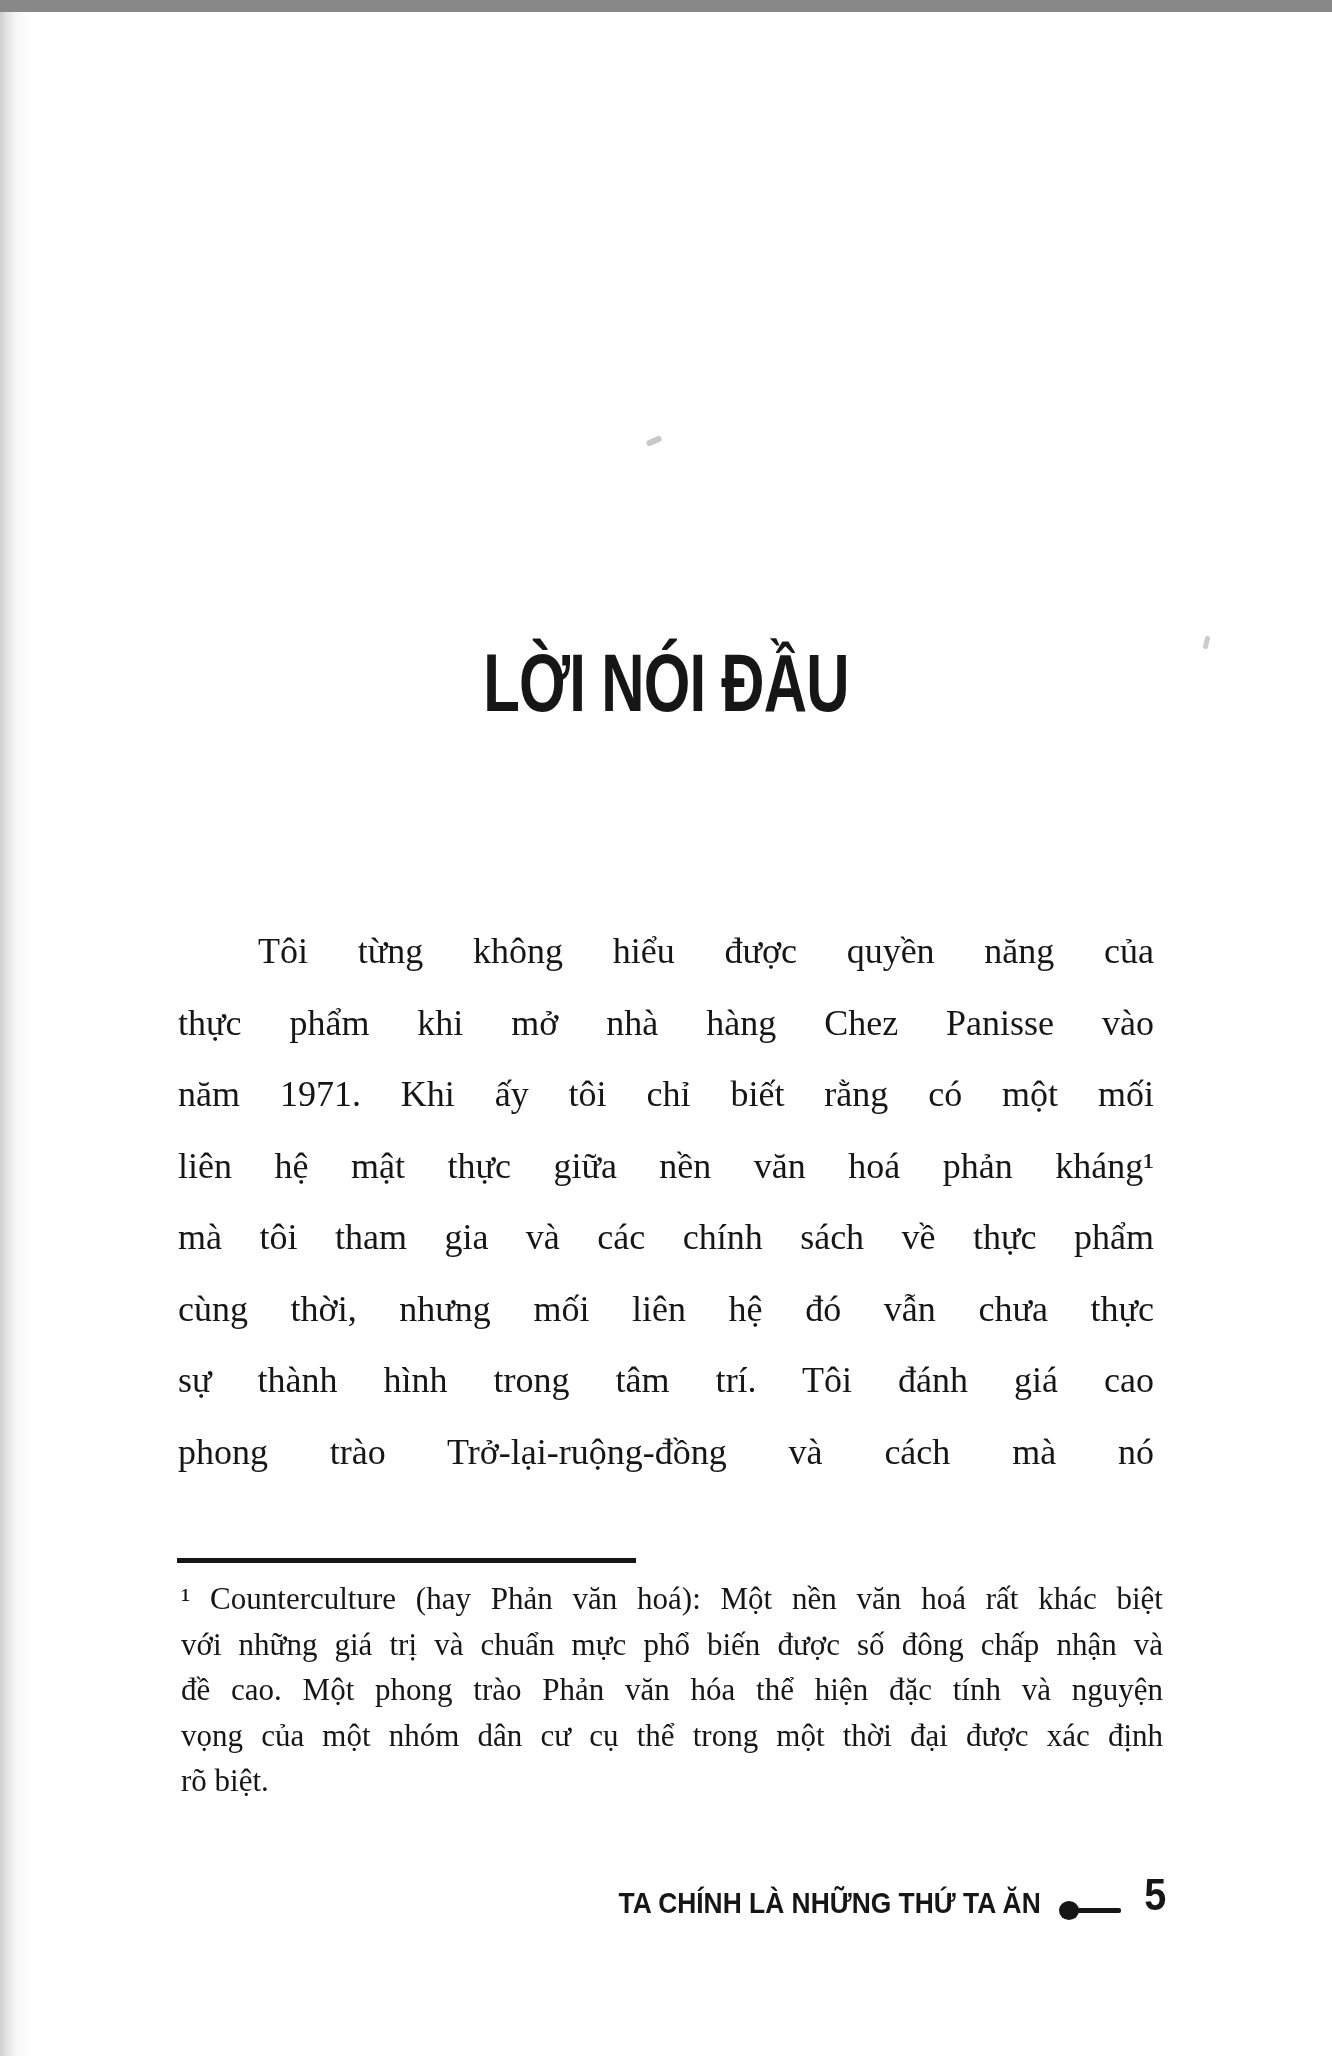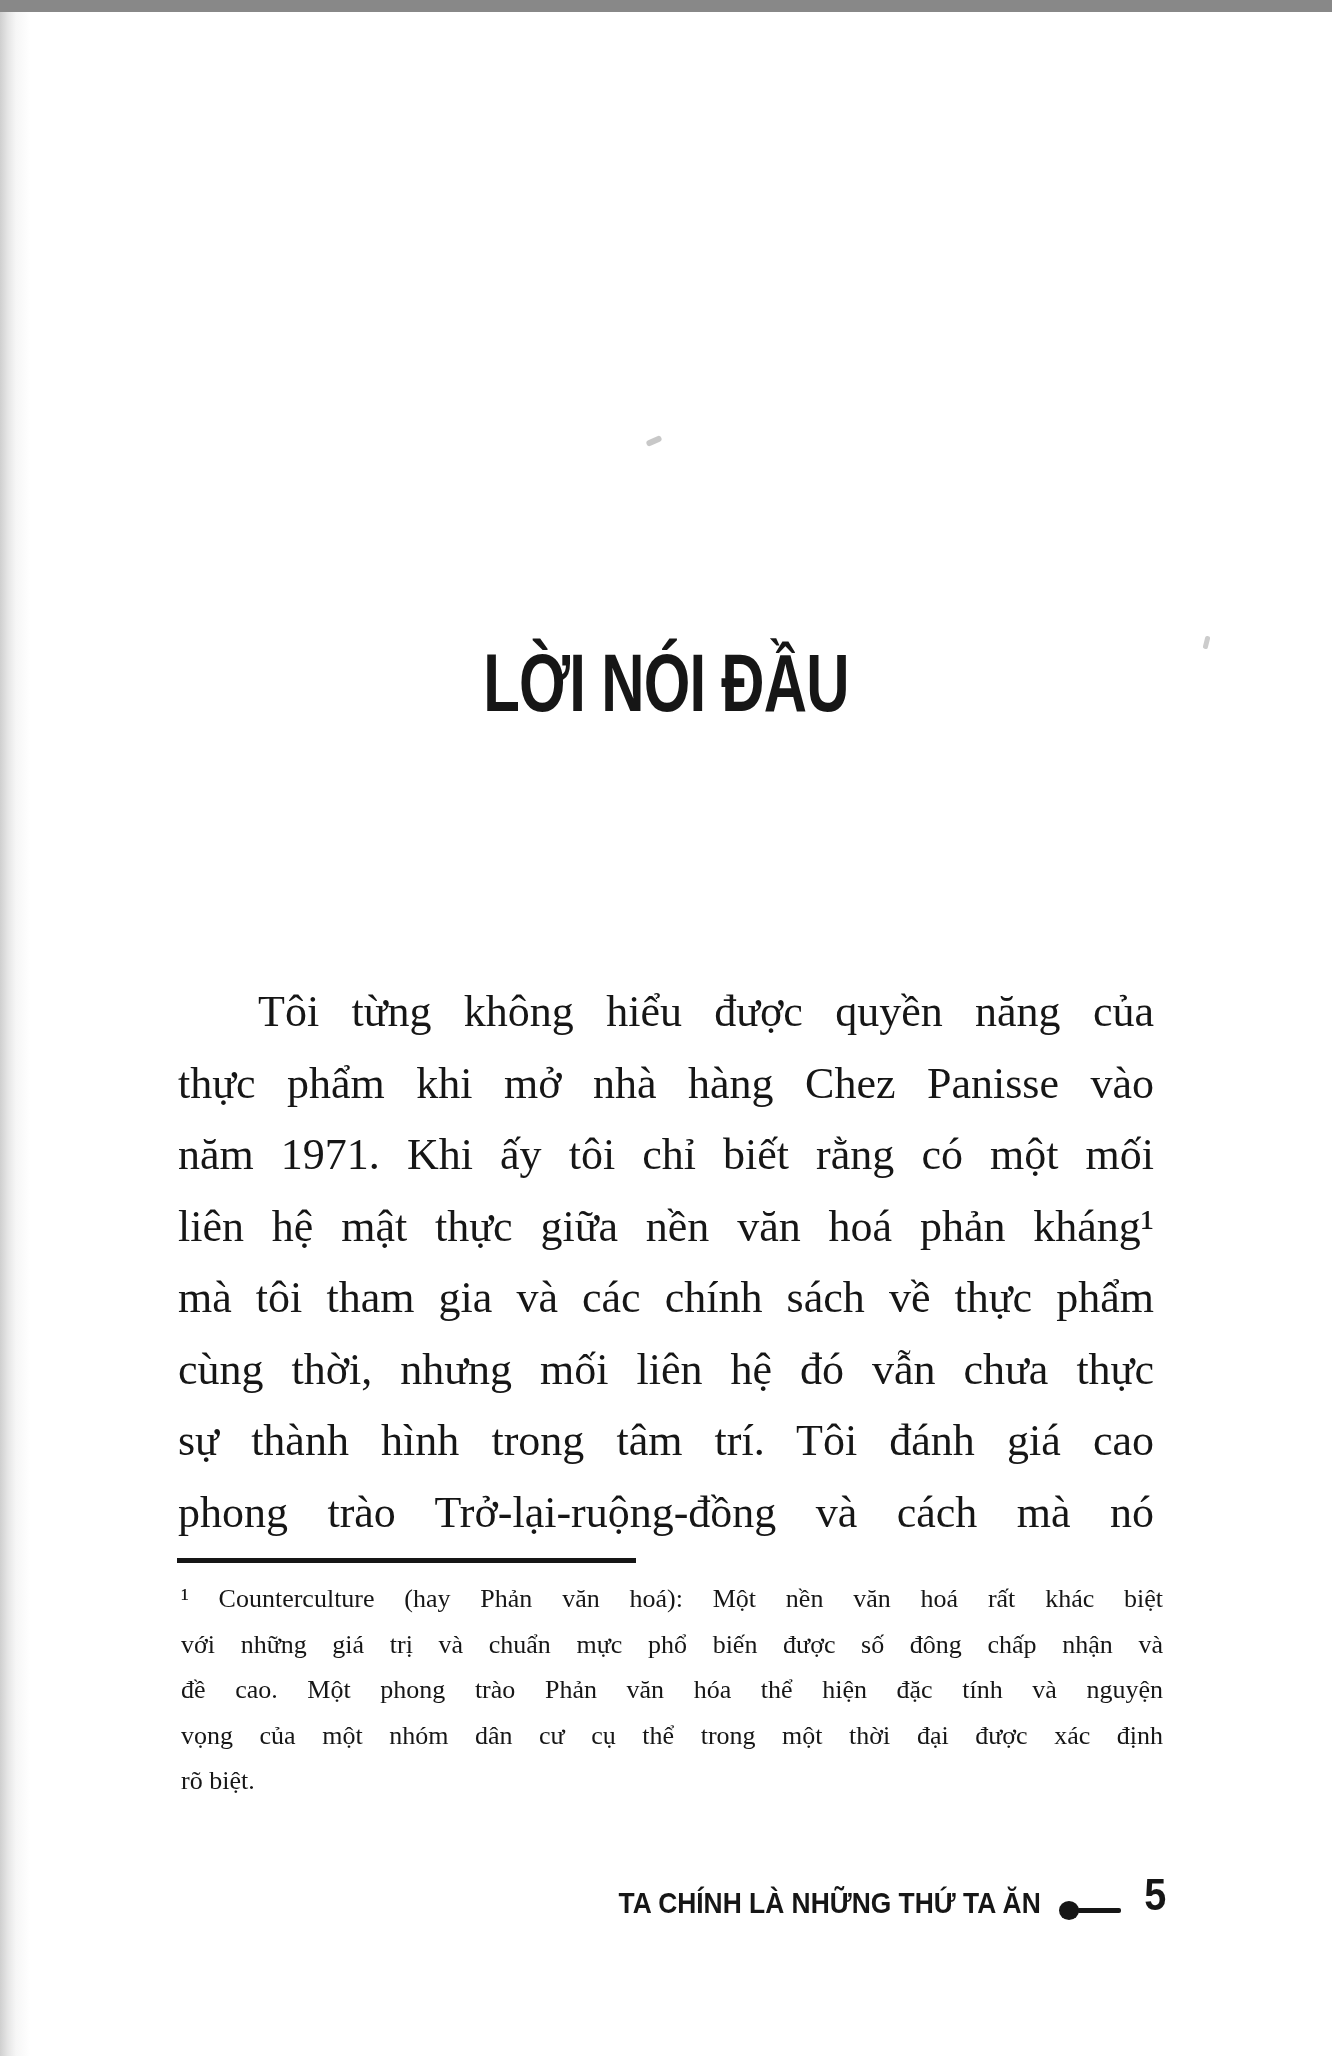--- a/index.html
+++ b/index.html
@@ -33,36 +33,36 @@
   .chapter-title{
     position:absolute;left:177px;top:573px;width:978px;
     text-align:center;white-space:nowrap;
     font-family:"Liberation Sans","DejaVu Sans",sans-serif;
     font-weight:bold;font-size:82px;line-height:86px;
     letter-spacing:-1px;
     transform:scaleX(.73);transform-origin:50% 50%;
   }
 
   .body-block{
-    position:absolute;left:178px;top:964px;width:976px;
-    font-size:44px;line-height:71.5px;
+    position:absolute;left:178px;top:904px;width:976px;
+    font-size:36px;line-height:71.5px;
   }
   .body-line{
     height:71.5px;white-space:nowrap;
     text-align:justify;text-align-last:justify;
   }
   .body-line.indent{padding-left:80px;}
 
   .footnote-rule{
     position:absolute;left:177px;top:1546px;width:459px;height:5px;
     background:var(--text);
   }
   .footnote-block{
     position:absolute;left:181px;top:1564px;width:982px;
-    font-size:26px;line-height:45.5px;
+    font-size:31px;line-height:45.5px;
   }
   .footnote-line{
     height:45.5px;white-space:nowrap;
     text-align:justify;text-align-last:justify;
   }
   .footnote-line.last{text-align:left;text-align-last:left;}
 
   .running-footer{
     position:absolute;right:165px;top:1868px;height:40px;
     display:flex;align-items:flex-end;

